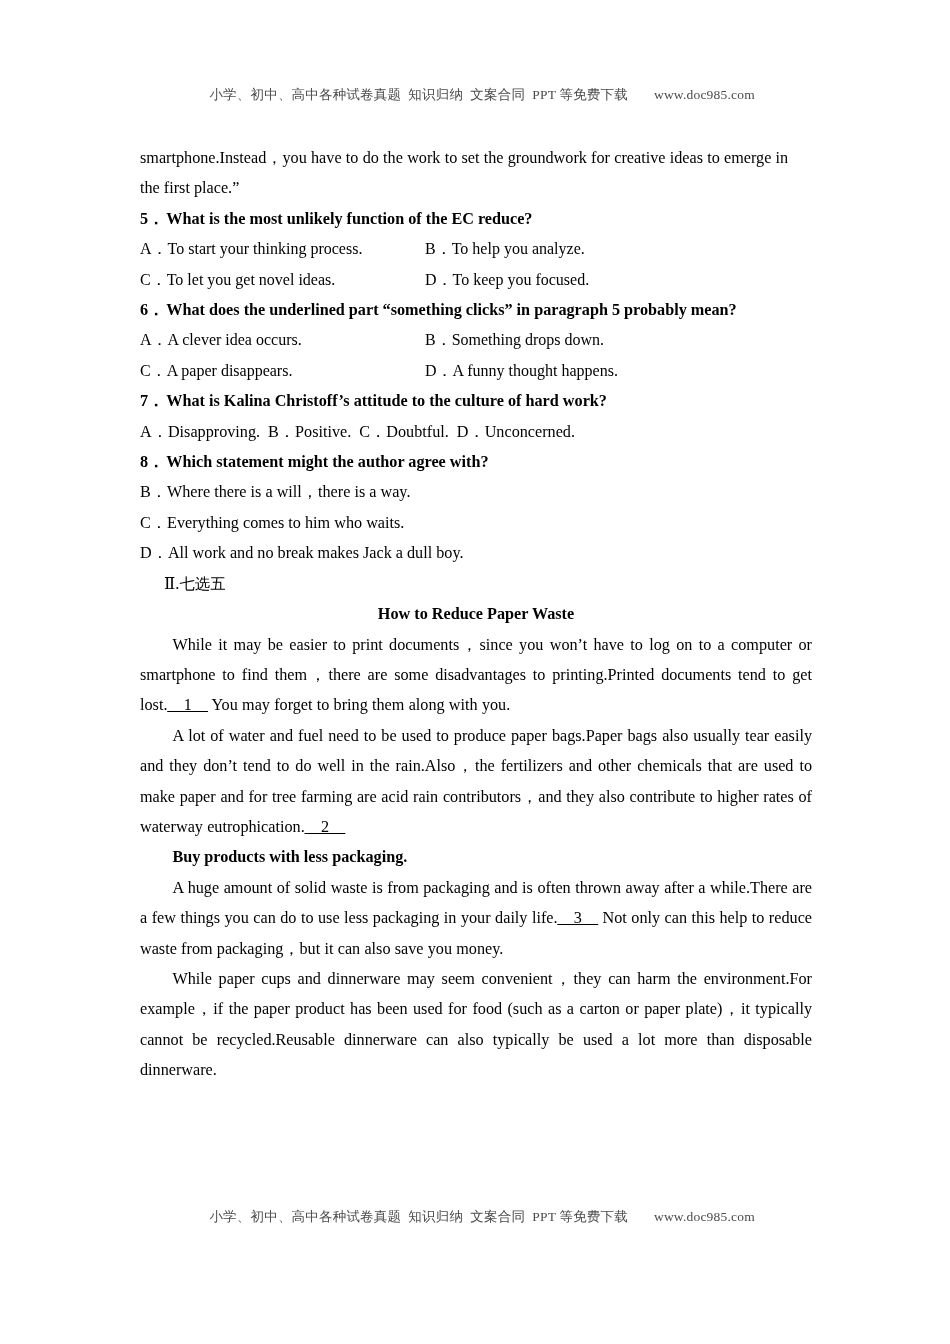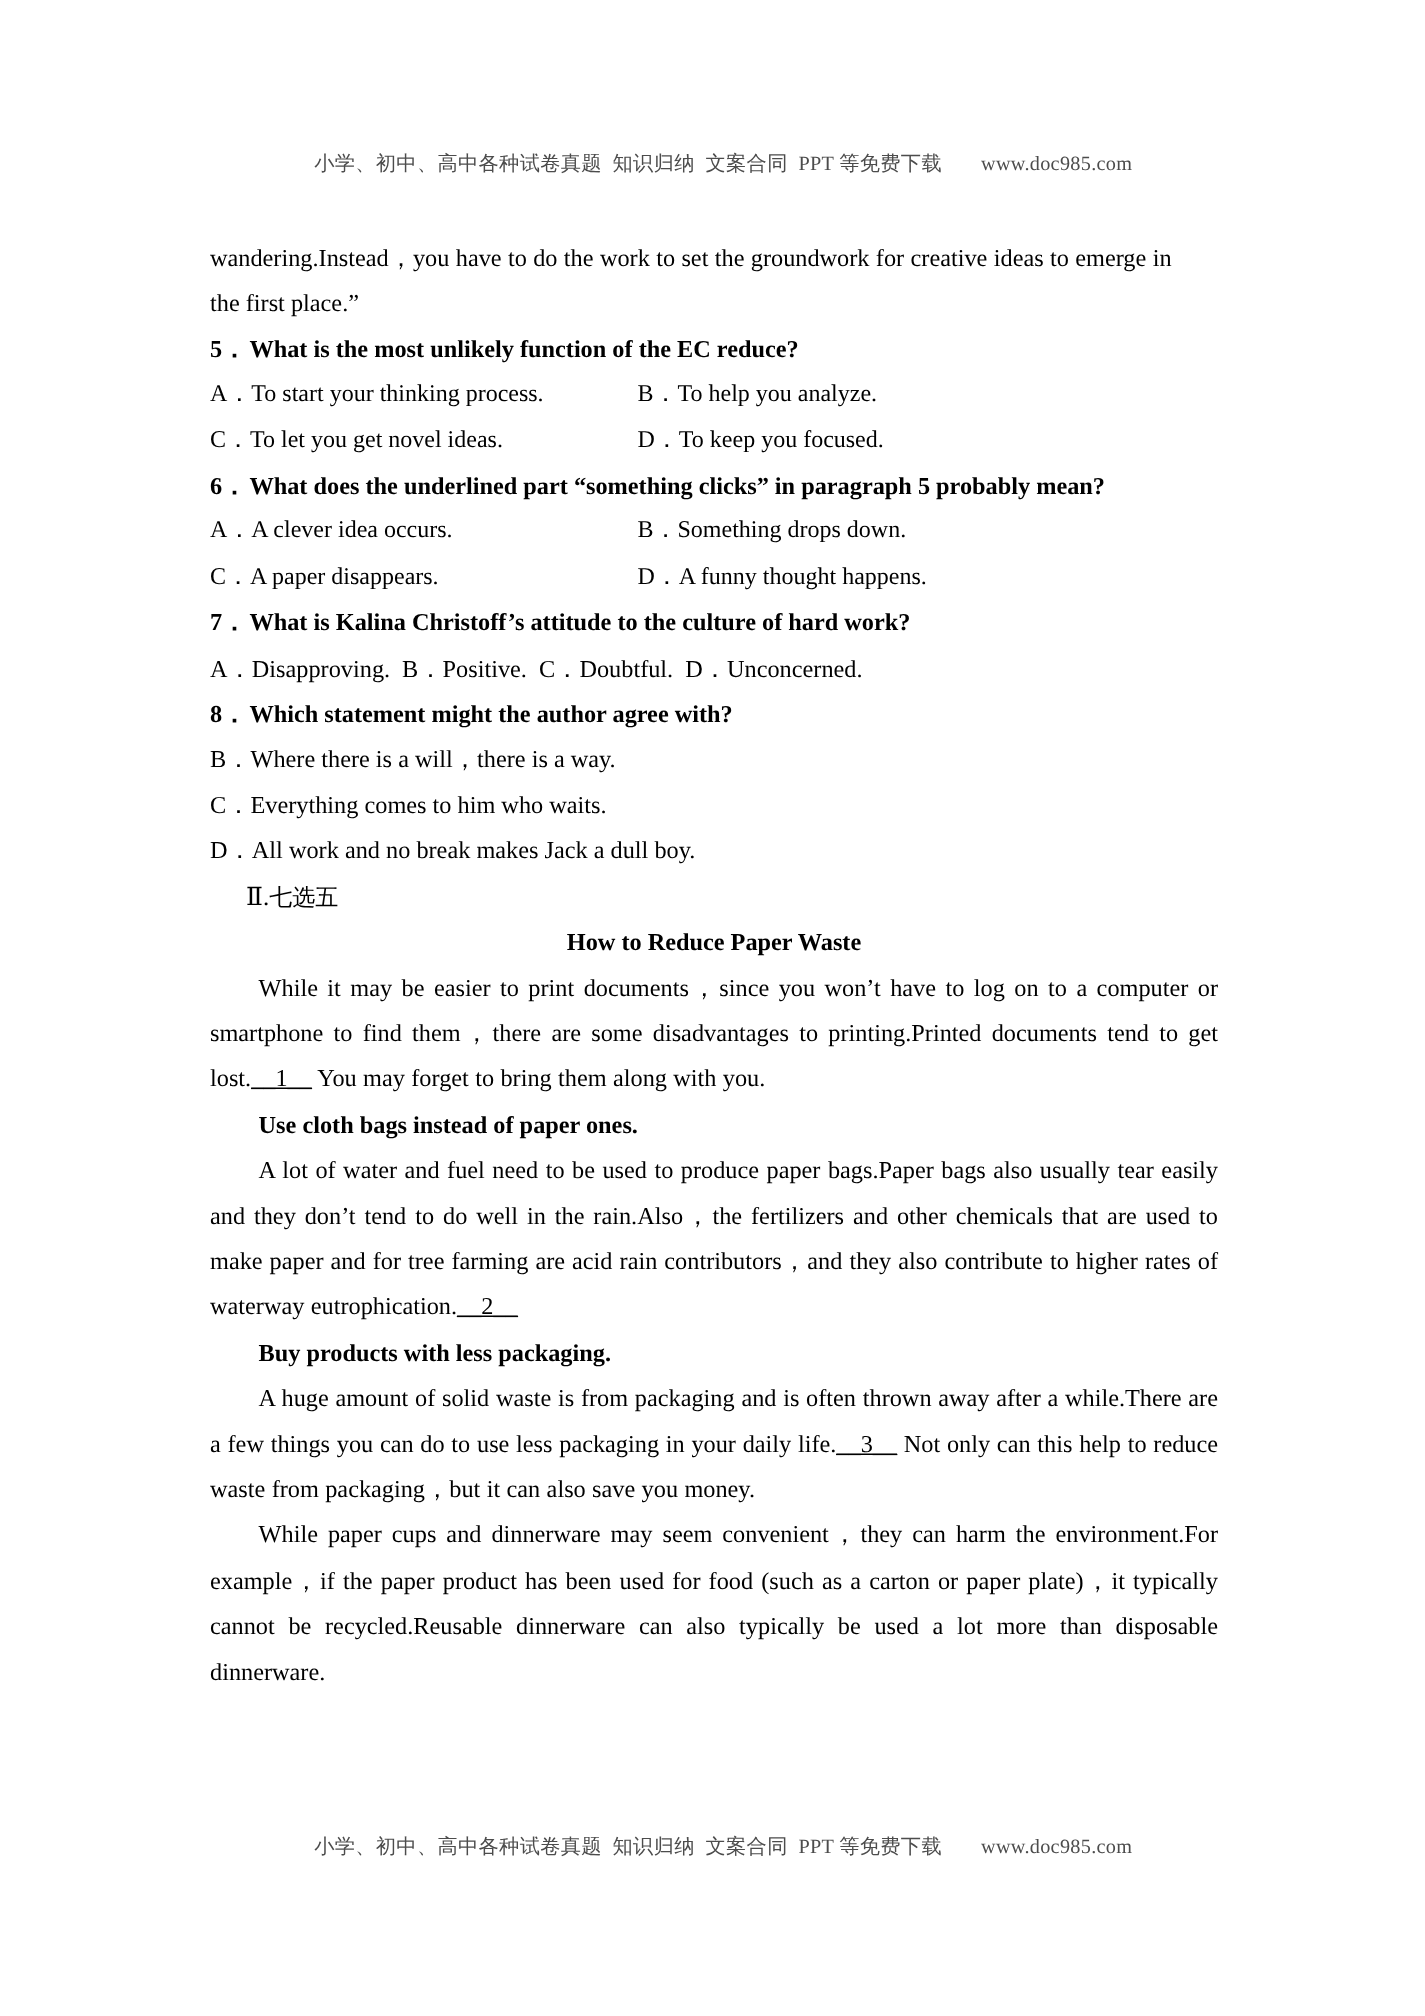--- a/index.html
+++ b/index.html
@@ -12,21 +12,21 @@
     height: 1344px;
     position: relative;
     font-family: "Liberation Serif", "DejaVu Serif", serif;
     color: #000000;
     overflow: hidden;
   }
 
   .page {
     position: absolute;
     left: 0;
-    top: 14px;
+    top: 0;
     width: 950px;
     height: 1032px;
   }
 
   
   .runner {
     position: absolute;
     left: 0;
     width: 950px;
     text-align: center;
@@ -133,21 +133,21 @@
 <body>
 
 <div class="page">
 
   <div class="runner runner-head">
     <span>小学、初中、高中各种试卷真题  知识归纳  文案合同  PPT 等免费下载</span><span class="url">www.doc985.com</span>
   </div>
 
   <div class="col">
 
-    <p class="just">wandering.Instead，you have to do the work to set the groundwork for creative ideas to emerge in</p>
+    <p class="just">smartphone.Instead，you have to do the work to set the groundwork for creative ideas to emerge in</p>
     <p>the first place.”</p>
 
     <p class="qstem"><span class="qnum">5．</span><span>What is the most unlikely function of the EC reduce?</span></p>
     <div class="optrow">
       <div class="opt-a"><span class="optlabel">A．</span><span>To start your thinking process.</span></div>
       <div class="opt-b"><span class="optlabel">B．</span><span>To help you analyze.</span></div>
     </div>
     <div class="optrow">
       <div class="opt-a"><span class="optlabel">C．</span><span>To let you get novel ideas.</span></div>
       <div class="opt-b"><span class="optlabel">D．</span><span>To keep you focused.</span></div>
@@ -172,21 +172,20 @@
     <p class="optfull"><span class="optlabel">B．</span><span>Where there is a will，there is a way.</span></p>
     <p class="optfull"><span class="optlabel">C．</span><span>Everything comes to him who waits.</span></p>
     <p class="optfull"><span class="optlabel">D．</span><span>All work and no break makes Jack a dull boy.</span></p>
 
     <p class="sec-head"><span>Ⅱ</span><span>.</span><span class="cn">七选五</span></p>
 
     <p class="passage-title">How to Reduce Paper Waste</p>
 
     <p class="just indent"><span>While it may be easier to print documents，since you won’t have to log on to a computer or smartphone to find them，there are some disadvantages to printing.Printed documents tend to get lost.</span><span class="blank">__1__</span><span> You may forget to bring them along with you.</span></p>
 
-    <p class="sub-head">Use cloth bags instead of paper ones.</p>
     <p class="just indent"><span>A lot of water and fuel need to be used to produce paper bags.Paper bags also usually tear easily and they don’t tend to do well in the rain.Also，the fertilizers and other chemicals that are used to make paper and for tree farming are acid rain contributors，and they also contribute to higher rates of waterway eutrophication.</span><span class="blank">__2__</span></p>
 
     <p class="sub-head">Buy products with less packaging.</p>
     <p class="just indent"><span>A huge amount of solid waste is from packaging and is often thrown away after a while.There are a few things you can do to use less packaging in your daily life.</span><span class="blank">__3__</span><span> Not only can this help to reduce waste from packaging，but it can also save you money.</span></p>
 
 
     <p class="just indent">While paper cups and dinnerware may seem convenient，they can harm the environment.For example，if the paper product has been used for food (such as a carton or paper plate)，it typically cannot be recycled.Reusable dinnerware can also typically be used a lot more than disposable dinnerware.</p>
 
   </div>
 

